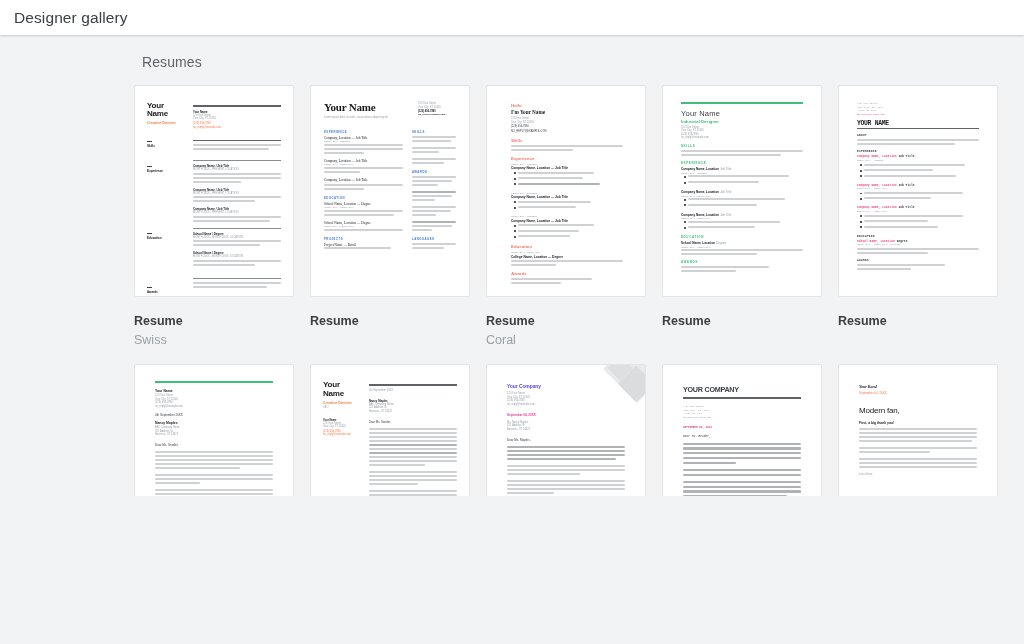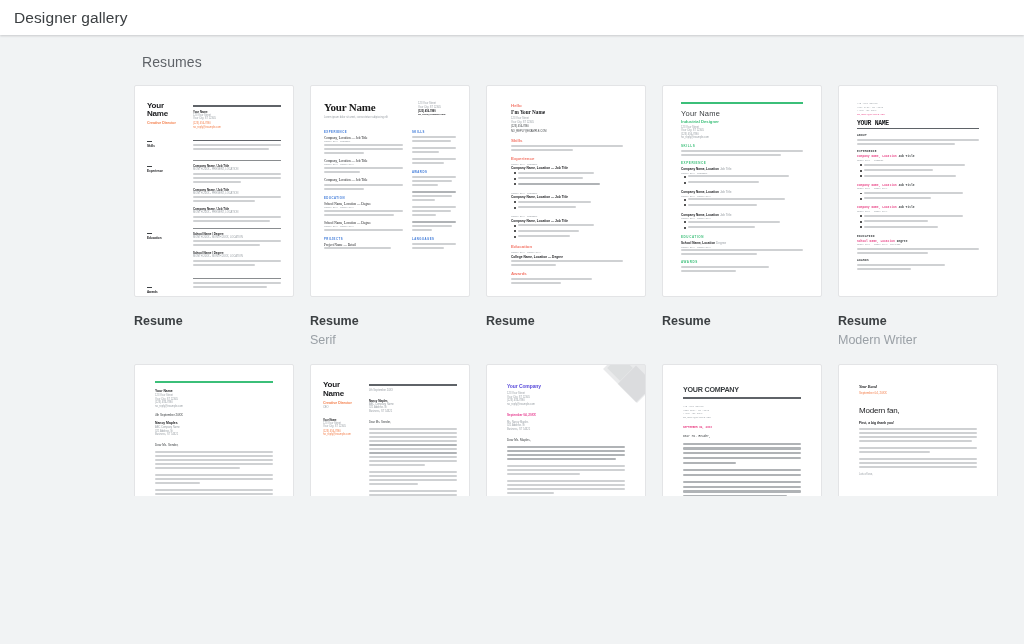--- a/index.html
+++ b/index.html
@@ -240,20 +240,21 @@
 
               <div style="margin-top:12px" class="hr"></div>
               <div class="blk">
                 <div class="ln" style="width:100%"></div>
                   <div class="ln" style="width:84%"></div>
               </div>
             </div>
           </div>
         </div>
         <div class="tpl-name">Resume</div>
+        <div class="tpl-sub">Swiss</div>
       </div>
 
       <div class="tpl">
         <div class="thumb">
           <div class="doc" style="padding:16px 13px">
             <div style="display:flex;justify-content:space-between;align-items:flex-start">
               <div>
                 <div class="serif-name">Your Name</div>
                 <div class="micro" style="margin-top:3px">Lorem ipsum dolor sit amet, consectetuer adipiscing elit</div>
               </div>
@@ -347,21 +348,20 @@
                 <div class="serif-sec" style="margin-top:6px">LANGUAGES</div>
                 <div class="blk">
                     <div class="ln" style="width:100%"></div>
                     <div class="ln" style="width:72%"></div>
                   </div>
               </div>
             </div>
           </div>
         </div>
         <div class="tpl-name">Resume</div>
-        <div class="tpl-sub">Serif</div>
       </div>
 
       <div class="tpl">
         <div class="thumb">
           <div class="doc" style="padding:17px 22px 14px 24px">
             <div class="coral-hi">Hello</div>
             <div class="coral-name">I'm Your Name</div>
             <div class="micro" style="margin-top:2px">123 Your Street</div>
             <div class="micro" style="margin-top:-1px">Your City, ST 12345</div>
             <div class="micro" style="color:#3c4043">(123) 456-7890</div>
@@ -444,20 +444,21 @@
             </div>
 
             <div class="coral-sec">Awards</div>
             <div class="blk">
                 <div class="ln" style="width:72%"></div>
                 <div class="ln" style="width:45%"></div>
               </div>
           </div>
         </div>
         <div class="tpl-name">Resume</div>
+        <div class="tpl-sub">Coral</div>
       </div>
 
       <div class="tpl">
         <div class="thumb">
           <div class="doc" style="padding:16px 18px 14px 18px">
             <div class="mint-bar"></div>
             <div class="mint-name">Your Name</div>
             <div class="mint-role">Industrial Designer</div>
             <div class="micro">123 Your Street</div>
             <div class="micro" style="margin-top:-1px">Your City, ST 12345</div>
@@ -626,21 +627,20 @@
             </div>
 
             <div class="mw-sec">AWARDS</div>
             <div class="blk">
                 <div class="ln" style="width:72%"></div>
                 <div class="ln" style="width:44%"></div>
               </div>
           </div>
         </div>
         <div class="tpl-name">Resume</div>
-        <div class="tpl-sub">Modern Writer</div>
       </div>
 
     </div>
   </div>
 
   <div class="section">
     <div class="row">
 
       <div class="tpl">
         <div class="thumb">

